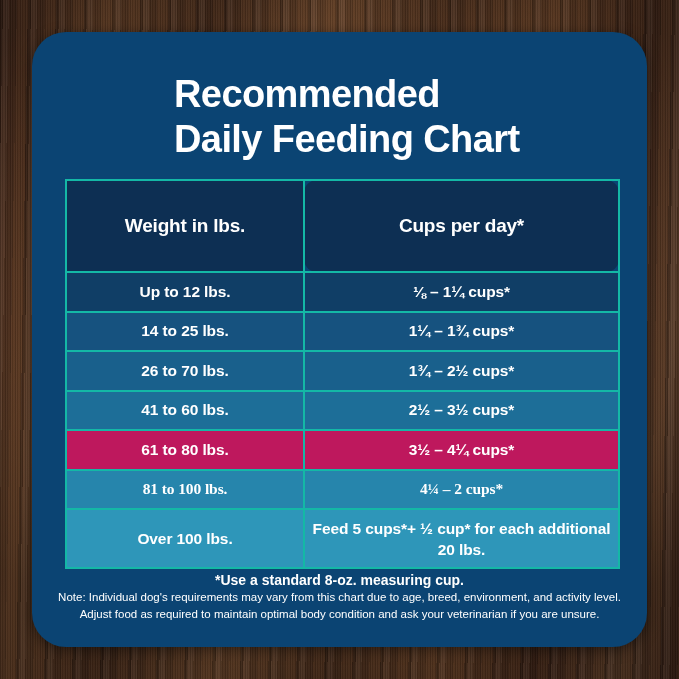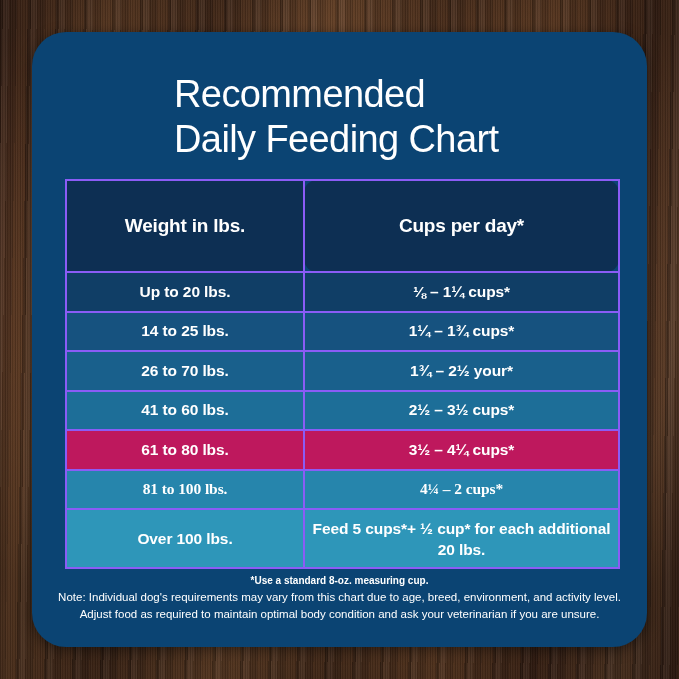--- a/index.html
+++ b/index.html
@@ -63,38 +63,38 @@
   
   #title-block {
     position: absolute;
     left: 142px;
     top: 40px;
     width: 440px;
   }
   .title-line {
     color: #ffffff;
     font-size: 38px;
-    font-weight: normal;
+    font-weight: bold;
     line-height: 45px;
     letter-spacing: -0.6px;
     white-space: nowrap;
   }
 
   
   #feeding-table {
     position: absolute;
     left: 33px;
     top: 147px;
     width: 549px;
     border-collapse: collapse;
     table-layout: fixed;
   }
   #feeding-table th,
   #feeding-table td {
-    border: 2px solid #8b5cf6;
+    border: 2px solid #14b8a6;
     color: #ffffff;
     text-align: center;
     vertical-align: middle;
     padding: 0;
   }
   .col-weight { width: 236px; }
   .col-cups   { width: 313px; border-radius: 13px; }
 
   thead th {
     height: 90px;
@@ -122,21 +122,21 @@
   
   #footnotes {
     position: absolute;
     left: 0;
     top: 540px;
     width: 100%;
     text-align: center;
     color: #ffffff;
   }
   .fn-strong {
-    font-size: 10px;
+    font-size: 14px;
     font-weight: bold;
     line-height: 17px;
   }
   .fn-note {
     font-size: 11.5px;
     font-weight: normal;
     line-height: 17px;
   }
 </style>
 </head>
@@ -153,30 +153,30 @@
 
   <table id="feeding-table">
     <thead>
       <tr>
         <th class="col-weight">Weight in lbs.</th>
         <th class="col-cups">Cups per day*</th>
       </tr>
     </thead>
     <tbody>
       <tr class="r0">
-        <td class="weight-cell">Up to 20 lbs.</td>
+        <td class="weight-cell">Up to 12 lbs.</td>
         <td class="cups-cell">⅛ – 1¼ cups*</td>
       </tr>
       <tr class="r1">
         <td class="weight-cell">14 to 25 lbs.</td>
         <td class="cups-cell">1¼ – 1¾  cups*</td>
       </tr>
       <tr class="r2">
         <td class="weight-cell">26 to 70 lbs.</td>
-        <td class="cups-cell">1¾ – 2½ your*</td>
+        <td class="cups-cell">1¾ – 2½ cups*</td>
       </tr>
       <tr class="r3">
         <td class="weight-cell">41 to 60 lbs.</td>
         <td class="cups-cell">2½ – 3½ cups*</td>
       </tr>
       <tr class="r4">
         <td class="weight-cell">61 to 80 lbs.</td>
         <td class="cups-cell">3½ – 4¼ cups*</td>
       </tr>
       <tr class="r5">

